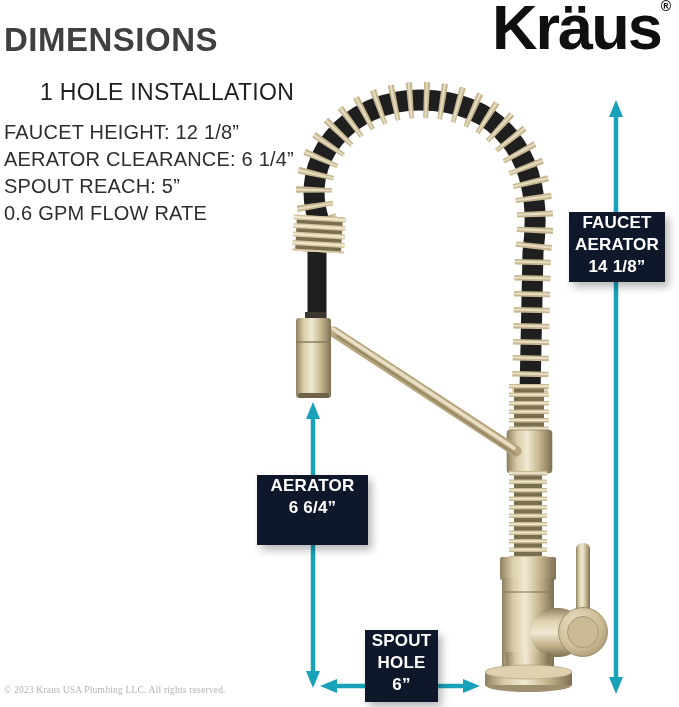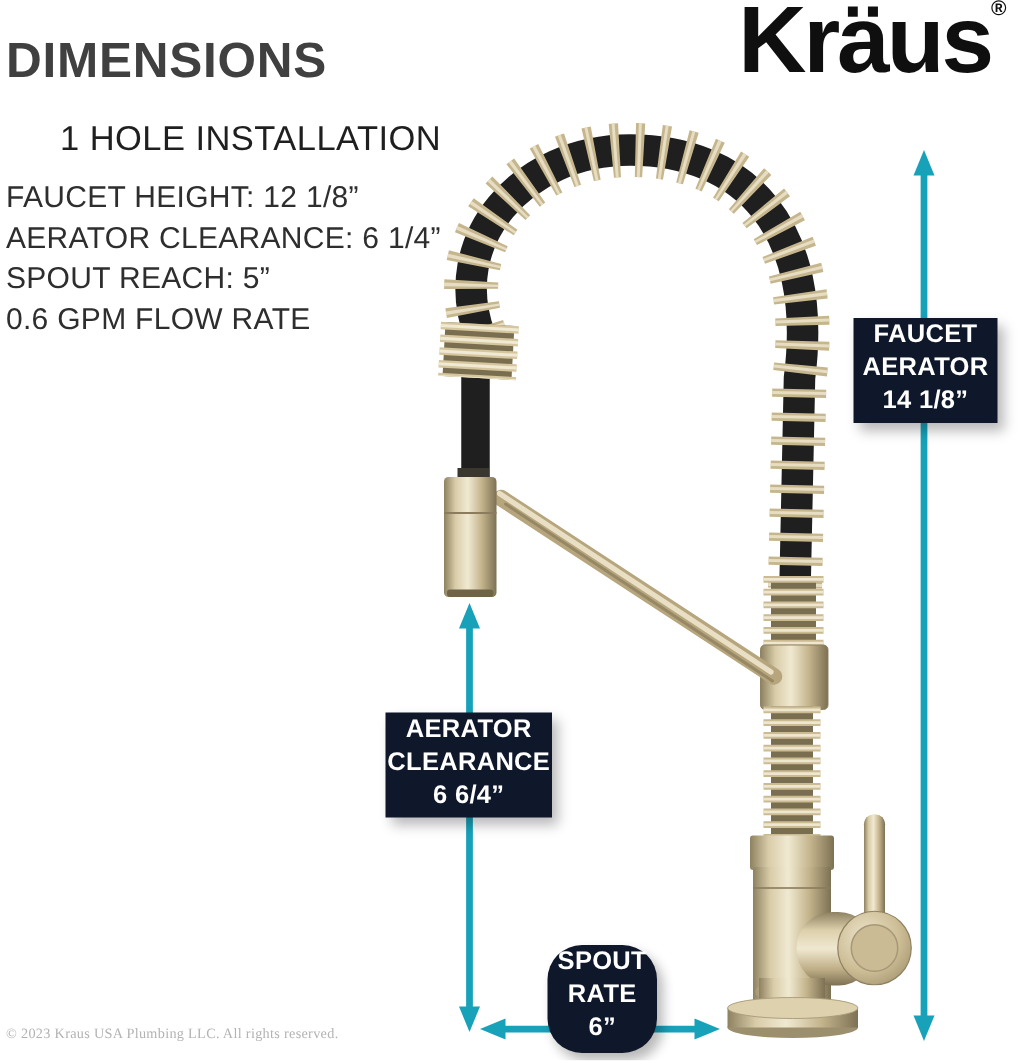--- a/index.html
+++ b/index.html
@@ -29,21 +29,21 @@
   .logo .rmark{font-size:14px;font-weight:bold;vertical-align:38px;letter-spacing:0;}
   
   .dim-box{
     position:absolute;background:#0f172a;color:#ffffff;
     display:flex;flex-direction:column;align-items:center;justify-content:flex-start;
     font-size:17px;font-weight:bold;line-height:22px;text-align:center;letter-spacing:.2px;
     box-shadow:4px 5px 8px rgba(0,0,0,.28);
   }
   .box-fh{left:569px;top:212px;width:96px;height:70px;}
   .box-ac{left:257px;top:475px;width:111px;height:70px;}
-  .box-sr{left:365px;top:630px;width:73px;height:72px;border-radius:23px;}
+  .box-sr{left:365px;top:630px;width:73px;height:72px;}
   
   .footer{
     position:absolute;left:4px;top:685px;
     font-size:9.5px;color:#b3b3b3;letter-spacing:.2px;font-family:Liberation Serif, serif;
   }
   .art{position:absolute;left:0;top:0;}
 </style>
 </head>
 <body>
 
@@ -170,24 +170,23 @@
 
   <div class="logo"><span>Kräus</span><span class="rmark">®</span></div>
 
   <div class="dim-box box-fh">
     <div>FAUCET</div>
     <div>AERATOR</div>
     <div>14 1/8”</div>
   </div>
   <div class="dim-box box-ac">
     <div>AERATOR</div>
-    <div>CLEARANCE</div>
     <div>6 6/4”</div>
   </div>
   <div class="dim-box box-sr">
     <div>SPOUT</div>
-    <div>RATE</div>
+    <div>HOLE</div>
     <div>6”</div>
   </div>
 
   <div class="footer">© 2023 Kraus USA Plumbing LLC. All rights reserved.</div>
 
 </div>
 
 </body></html>

